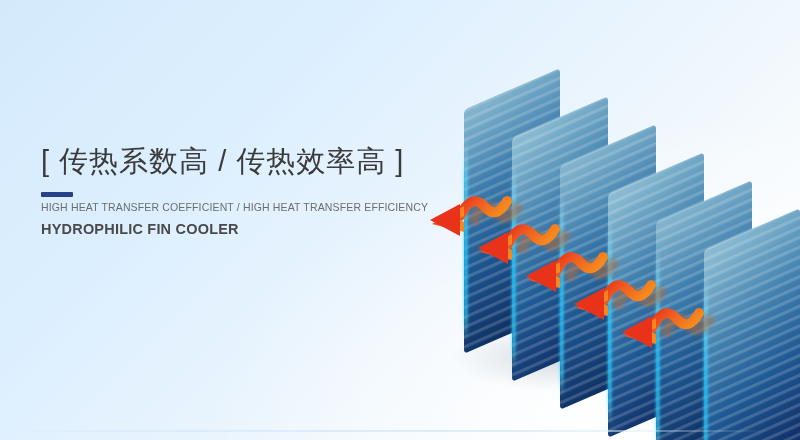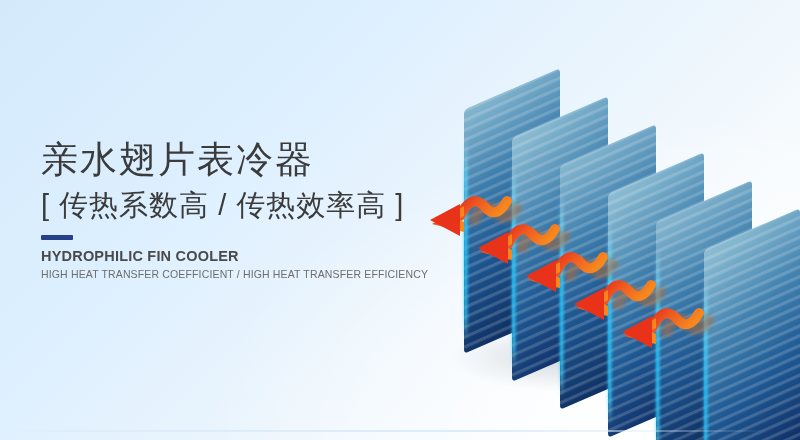--- a/index.html
+++ b/index.html
@@ -44,25 +44,24 @@
   
   #fin-stack{position:absolute;left:420px;top:40px;width:380px;height:360px;}
   #fin-stack svg{display:block;width:380px;height:360px;overflow:visible;}
 </style>
 </head>
 <body>
 
 <div id="banner">
 
   <div id="text-block">
-    <div id="title-cn">亲水翅片表冷器</div>
     <div id="subtitle-cn">[ 传热系数高 / 传热效率高 ]</div>
     <div id="divider"></div>
+    <div id="subtitle-en">HIGH HEAT TRANSFER COEFFICIENT / HIGH HEAT TRANSFER EFFICIENCY</div>
     <div id="title-en">HYDROPHILIC FIN COOLER</div>
-    <div id="subtitle-en">HIGH HEAT TRANSFER COEFFICIENT / HIGH HEAT TRANSFER EFFICIENCY</div>
   </div>
 
   <div id="fin-stack">
     <svg viewBox="0 0 380 360" xmlns="http://www.w3.org/2000/svg">
       <defs>
 
         <linearGradient id="faceGrad" x1="0" y1="0" x2="0.25" y2="1">
           <stop offset="0%" stop-color="#9ec6d8"></stop>
           <stop offset="18%" stop-color="#7db0cb"></stop>
           <stop offset="42%" stop-color="#3f7fae"></stop>

